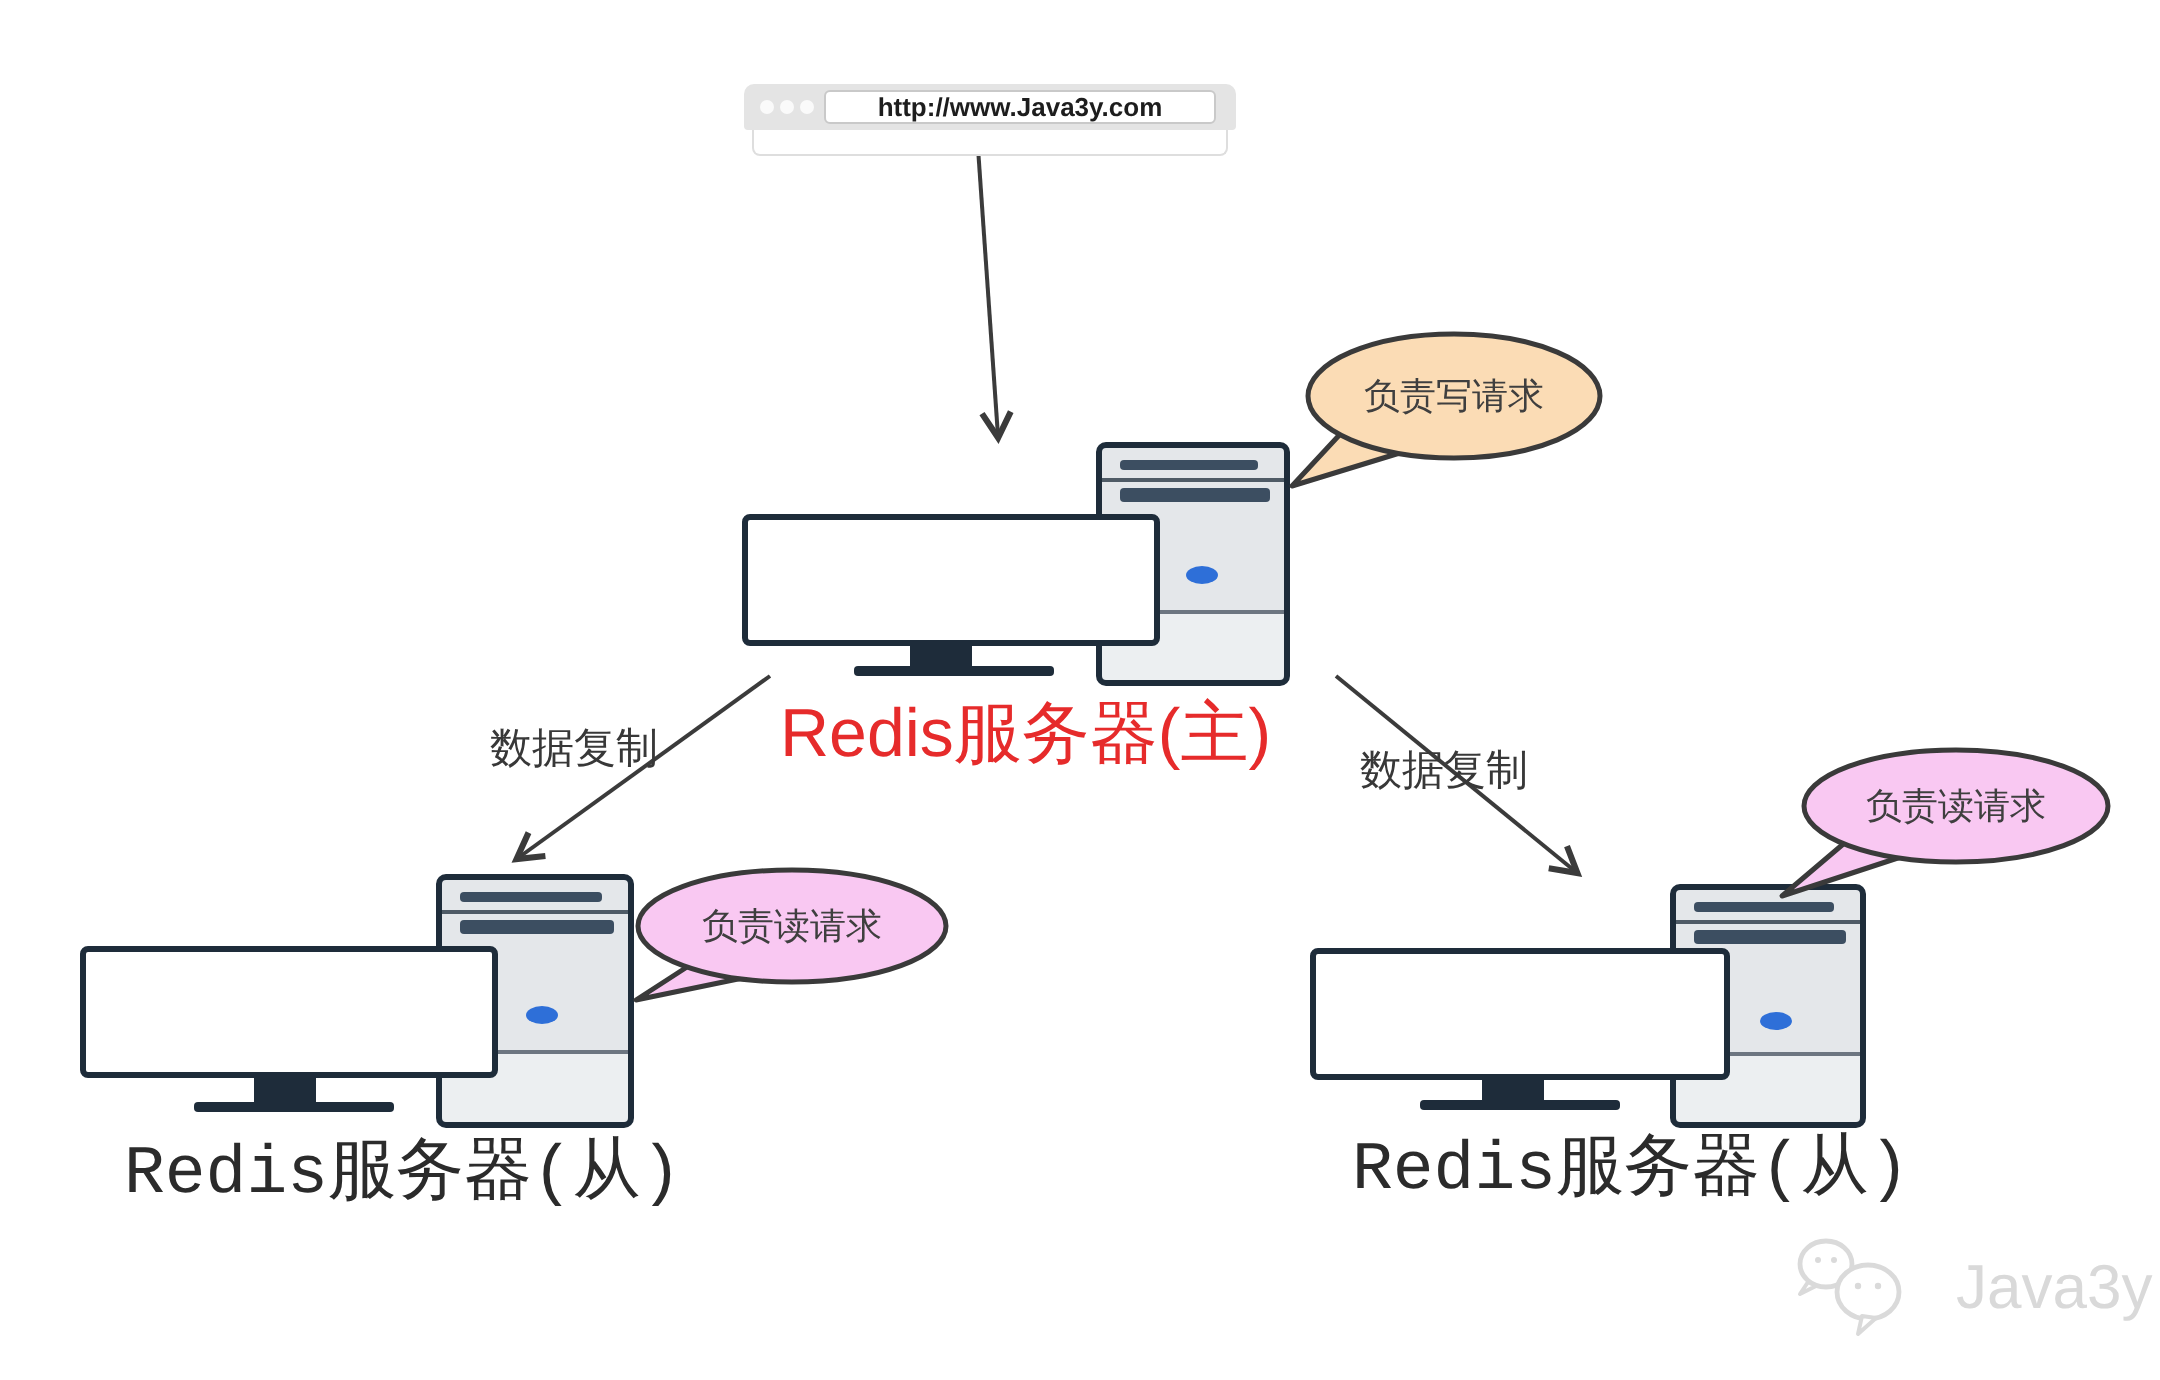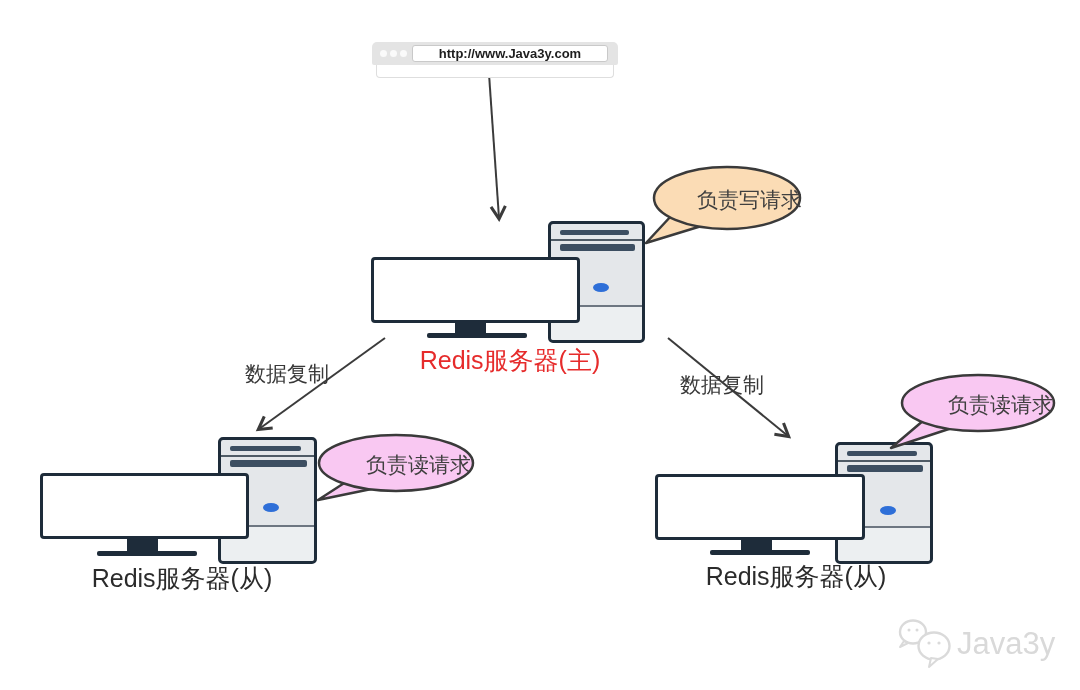--- a/index.html
+++ b/index.html
@@ -53,29 +53,29 @@
 
   .monitor {
     position: absolute; background: #ffffff;
     border: 3px solid #1e2c3a; border-radius: 4px; z-index: 2;
   }
   .stand { position: absolute; background: #1e2c3a; z-index: 2; }
   .base  { position: absolute; background: #1e2c3a; height: 5px; border-radius: 2px; z-index: 2; }
 
   .server-label {
     position: absolute; width: 240px; text-align: center;
-    font-size: 25px; letter-spacing: 0px; z-index: 4; white-space: nowrap;
+    font-size: 34px; letter-spacing: 0px; z-index: 4; white-space: nowrap;
   }
   .label-master { color: #e62b2b; }
-  .label-slave  { color: #2b2b2b; }
+  .label-slave  { color: #2b2b2b; font-family: Liberation Mono, monospace; }
 
   
   .bubble-text {
-    position: absolute; width: 150px; text-align: right;
-    font-size: 21px; color: #3f3f3f; z-index: 4; white-space: nowrap;
+    position: absolute; width: 150px; text-align: center;
+    font-size: 18px; color: #3f3f3f; z-index: 4; white-space: nowrap;
   }
 
   
   .rep-label {
     position: absolute; font-size: 21px; color: #383838; z-index: 4; white-space: nowrap;
   }
 
   
   .note-box {
     position: absolute; left: 332px; top: 613px; width: 377px; height: 47px;
@@ -83,21 +83,21 @@
     display: flex; align-items: center; justify-content: center;
     z-index: 4;
   }
   .note-text { font-size: 19px; color: #e62b2b; white-space: nowrap; }
 
   
   .watermark {
     position: absolute; left: 893px; top: 616px; height: 56px;
     display: flex; align-items: center; z-index: 4;
   }
-  .wm-text { font-size: 31px; color: #d9d9d9; margin-left: 0; }
+  .wm-text { font-size: 31px; color: #d9d9d9; margin-left: 21px; }
 </style>
 </head>
 <body>
 
 <div class="canvas">
 
   <div class="browser">
     <div class="browser-top">
       <span class="dot d1"></span>
       <span class="dot d2"></span>

